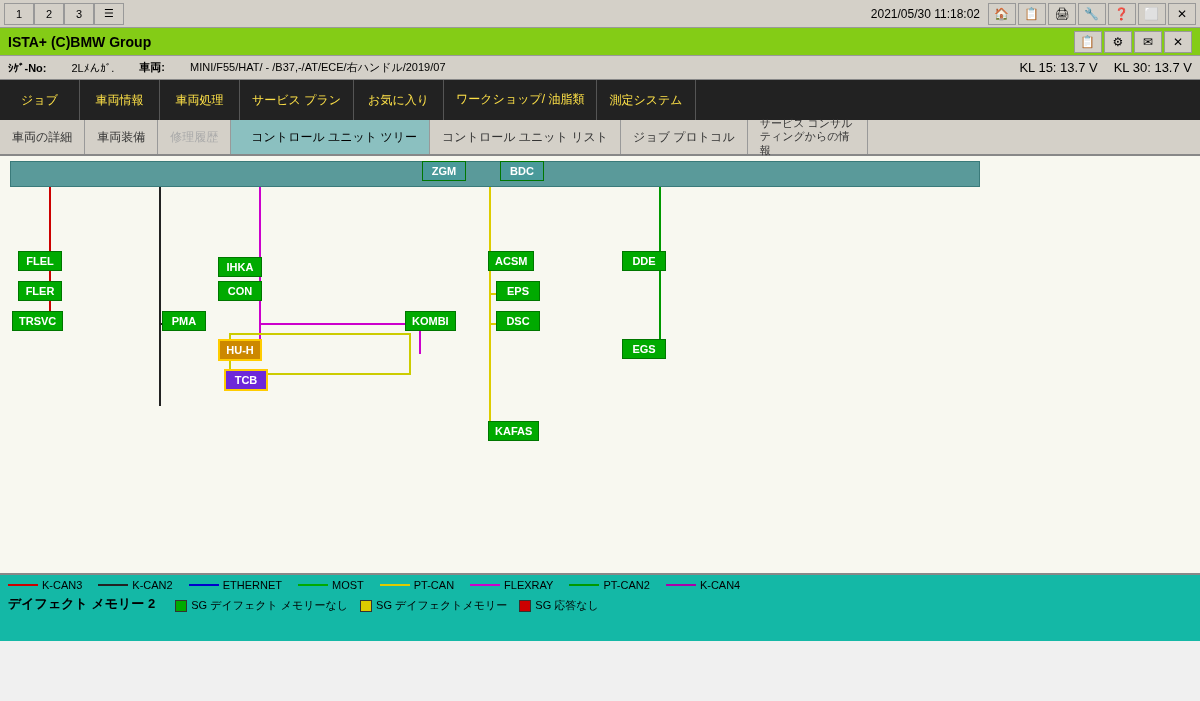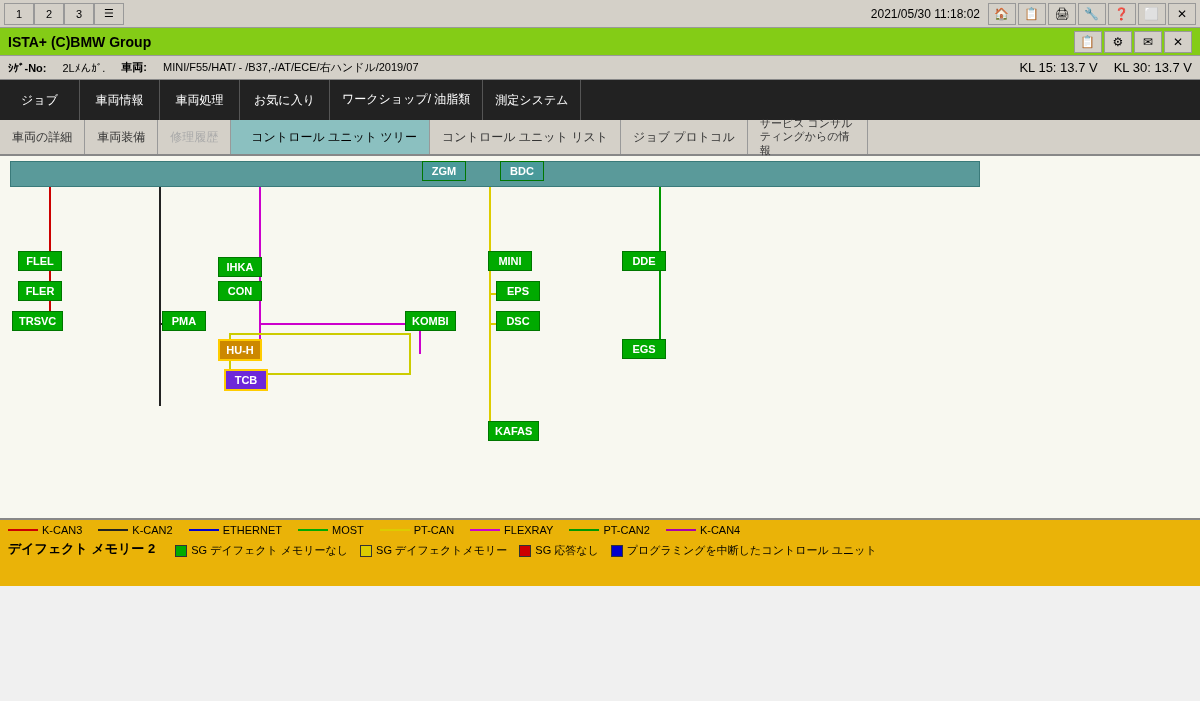--- a/index.html
+++ b/index.html
@@ -22,32 +22,32 @@
     
     .title-bar {
       background: #84cc16; padding: 2px 8px; display: flex; align-items: center; justify-content: space-between;
       border-bottom: 1px solid #999; height: 28px;
     }
     .title { font-size: 14px; font-weight: bold; }
     .title-icons { display: flex; gap: 2px; }
 
     
     .info-bar {
-      background: #d4d0c8; padding: 0 8px; display: flex; align-items: center; gap: 16px;
+      background: #d4d0c8; padding: 0 8px; display: flex; align-items: center; gap: 25px;
       border-bottom: 1px solid #888; height: 24px; font-size: 11px;
     }
     .info-label { font-weight: bold; }
     .kl-info { margin-left: auto; display: flex; gap: 16px; font-size: 13px; }
 
     
     .nav-menu {
       display: flex; background: #222; height: 40px;
     }
     .nav-item {
-      color: #ffffff; padding: 0 12px; font-size: 12px; cursor: pointer;
+      color: #fde047; padding: 0 12px; font-size: 12px; cursor: pointer;
       display: flex; align-items: center; justify-content: center; text-align: center;
       border-right: 1px solid #555; white-space: pre-wrap;
     }
 
     
     .sub-nav {
       display: flex; background: #d4d0c8; border-bottom: 2px solid #888; height: 36px;
     }
     .sub-item {
       padding: 0 12px; font-size: 12px; cursor: pointer;
@@ -124,36 +124,37 @@
   <div class="kl-info">
     <span>KL 15:  13.7 V</span>
     <span>KL 30:  13.7 V</span>
   </div>
 </div>
 
 <div class="nav-menu">
   <div class="nav-item" style="min-width:80px;">ジョブ</div>
   <div class="nav-item" style="min-width:80px;">車両情報</div>
   <div class="nav-item" style="min-width:80px;">車両処理</div>
+  <div class="nav-item" style="min-width:100px;">サービス プラン</div>
   <div class="nav-item" style="min-width:90px;">お気に入り</div>
   <div class="nav-item" style="min-width:100px; line-height:1.3;">ワークショップ/ 油脂類</div>
   <div class="nav-item" style="min-width:90px;">測定システム</div>
 </div>
 
 <div class="sub-nav">
   <div class="sub-item">車両の詳細</div>
   <div class="sub-item">車両装備</div>
   <div class="sub-item disabled">修理履歴</div>
   <div class="sub-item active">コントロール ユニット ツリー</div>
   <div class="sub-item">コントロール ユニット リスト</div>
   <div class="sub-item">ジョブ プロトコル</div>
   <div class="sub-item" style="white-space: normal; max-width: 120px; line-height:1.2; font-size:11px;">サービス コンサルティングからの情報</div>
 </div>
 
-<div class="main-content" style="height: 430px; position: relative; background: #f8f8f0;">
+<div class="main-content" style="height: 485px; position: relative; background: #f8f8f0;">
 
   <div style="position:absolute; top:5px; left:10px; right:220px; height:26px; background:#5a9a9a; border:1px solid #3a7a7a;"></div>
 
   <svg class="network-svg">
 
     <line x1="50" y1="31" x2="50" y2="170" stroke="#cc0000" stroke-width="2"></line>
 
     <line x1="50" y1="108" x2="62" y2="108" stroke="#cc0000" stroke-width="2"></line>
     <line x1="50" y1="138" x2="62" y2="138" stroke="#cc0000" stroke-width="2"></line>
     <line x1="50" y1="168" x2="62" y2="168" stroke="#cc0000" stroke-width="2"></line>
@@ -196,29 +197,29 @@
 
   <div class="node" style="left:162px; top:155px;">PMA</div>
 
   <div class="node" style="left:218px; top:101px;">IHKA</div>
   <div class="node" style="left:218px; top:125px;">CON</div>
   <div class="node selected" style="left:218px; top:183px;">HU-H</div>
   <div class="node selected" style="left:224px; top:213px; background:#6d28d9;">TCB</div>
 
   <div class="node" style="left:405px; top:155px;">KOMBI</div>
 
-  <div class="node" style="left:488px; top:95px;">MINI</div>
+  <div class="node" style="left:488px; top:95px;">ACSM</div>
   <div class="node" style="left:496px; top:125px;">EPS</div>
   <div class="node" style="left:496px; top:155px;">DSC</div>
   <div class="node" style="left:488px; top:265px;">KAFAS</div>
 
   <div class="node" style="left:622px; top:95px;">DDE</div>
   <div class="node" style="left:622px; top:183px;">EGS</div>
 
-  <div class="legend-bar" style="position:absolute; bottom:0; left:0; right:0; height:68px; background:#eab308; border-top:2px solid #888; padding:4px 8px;">
+  <div class="legend-bar" style="position:absolute; bottom:0; left:0; right:0; height:68px; background:#14b8a6; border-top:2px solid #888; padding:4px 8px;">
     <div class="legend-line1">
       <div class="legend-item">
         <span class="legend-line" style="background:#cc0000;"></span>
         <span>K-CAN3</span>
       </div>
       <div class="legend-item">
         <span class="legend-line" style="background:#222222;"></span>
         <span>K-CAN2</span>
       </div>
       <div class="legend-item">
@@ -253,19 +254,15 @@
         <span>SG デイフェクト メモリーなし</span>
       </div>
       <div class="legend-item">
         <span class="legend-square" style="background:#ddcc00;"></span>
         <span>SG デイフェクトメモリー</span>
       </div>
       <div class="legend-item">
         <span class="legend-square" style="background:#cc0000;"></span>
         <span>SG 応答なし</span>
       </div>
-      <div class="legend-item">
-        <span class="legend-square" style="background:#0000cc;"></span>
-        <span>プログラミングを中断したコントロール ユニット</span>
-      </div>
     </div>
   </div>
 </div>
 
 </body></html>

